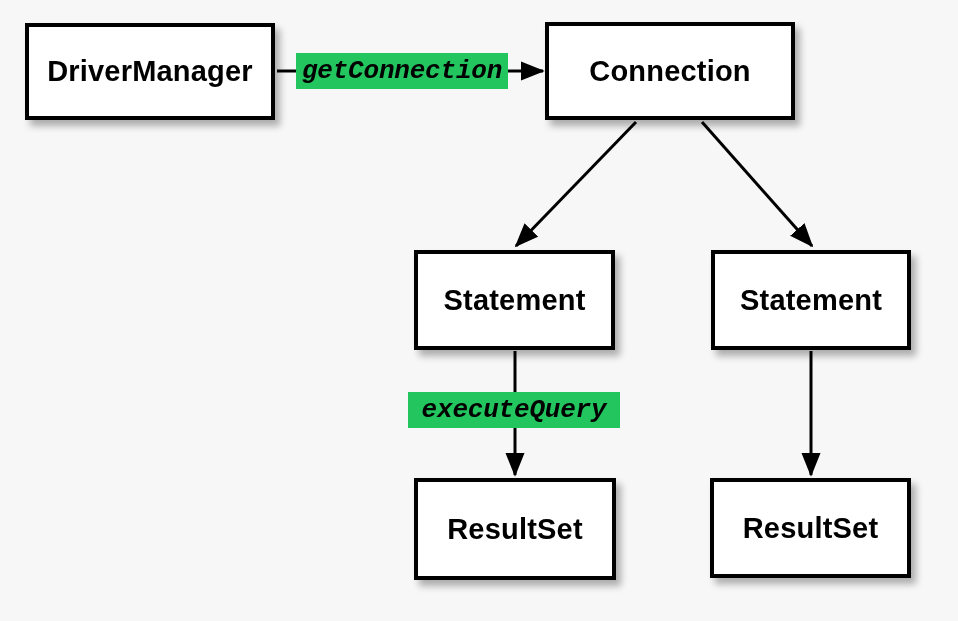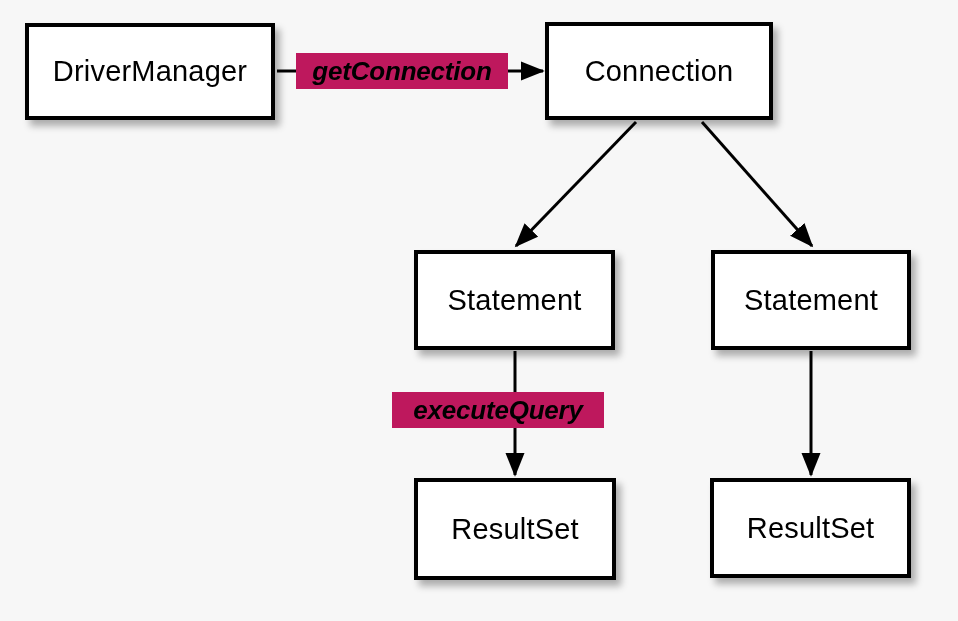--- a/index.html
+++ b/index.html
@@ -42,57 +42,57 @@
     display: flex;
     align-items: center;
     justify-content: center;
     z-index: 2;
     box-shadow: 5px 6px 7px rgba(0,0,0,0.30);
   }
 
   .node-label {
     font-family: "Liberation Sans", sans-serif;
     font-size: 29px;
-    font-weight: 400;
+    font-weight: 700;
     letter-spacing: 0.2px;
     color: #000000;
     white-space: nowrap;
     line-height: 1;
   }
 
   .edge-label {
     position: absolute;
-    background: #be185d;
+    background: #22c55e;
     color: #000000;
-    font-family: Liberation Sans, sans-serif;
+    font-family: Liberation Mono, monospace;
     font-style: italic;
     font-weight: 700;
     font-size: 26px;
     line-height: 1;
     white-space: nowrap;
     z-index: 3;
     display: flex;
     align-items: center;
     justify-content: center;
     letter-spacing: -0.2px;
     text-align: center;
   }
 
   
   #node-drivermanager { left: 25px;  top: 23px;  width: 250px; height: 97px;  }
-  #node-connection    { left: 545px; top: 22px;  width: 228px; height: 98px;  }
+  #node-connection    { left: 545px; top: 22px;  width: 250px; height: 98px;  }
   #node-statement-left  { left: 414px; top: 250px; width: 201px; height: 100px; }
   #node-statement-right { left: 711px; top: 250px; width: 200px; height: 100px; }
   #node-resultset-left  { left: 414px; top: 478px; width: 202px; height: 102px; }
   #node-resultset-right { left: 710px; top: 478px; width: 201px; height: 100px; }
 
   
   #label-getconnection   { left: 296px; top: 53px;  width: 212px; height: 36px; }
   #label-createstatement { left: 467px; top: 158px; width: 238px; height: 36px; }
-  #label-executequery    { left: 392px; top: 392px; width: 212px; height: 36px; }
+  #label-executequery    { left: 408px; top: 392px; width: 212px; height: 36px; }
 </style>
 </head>
 <body>
 
 <div id="diagram-canvas">
 
   <svg id="connector-layer" width="958" height="621" viewBox="0 0 958 621" xmlns="http://www.w3.org/2000/svg">
     <defs>
       <marker id="arrowhead" markerWidth="9" markerHeight="9" refX="7.4" refY="3.2" orient="auto" markerUnits="strokeWidth">
         <path d="M0,0 L8,3.2 L0,6.4 Z" fill="#000000"></path>

